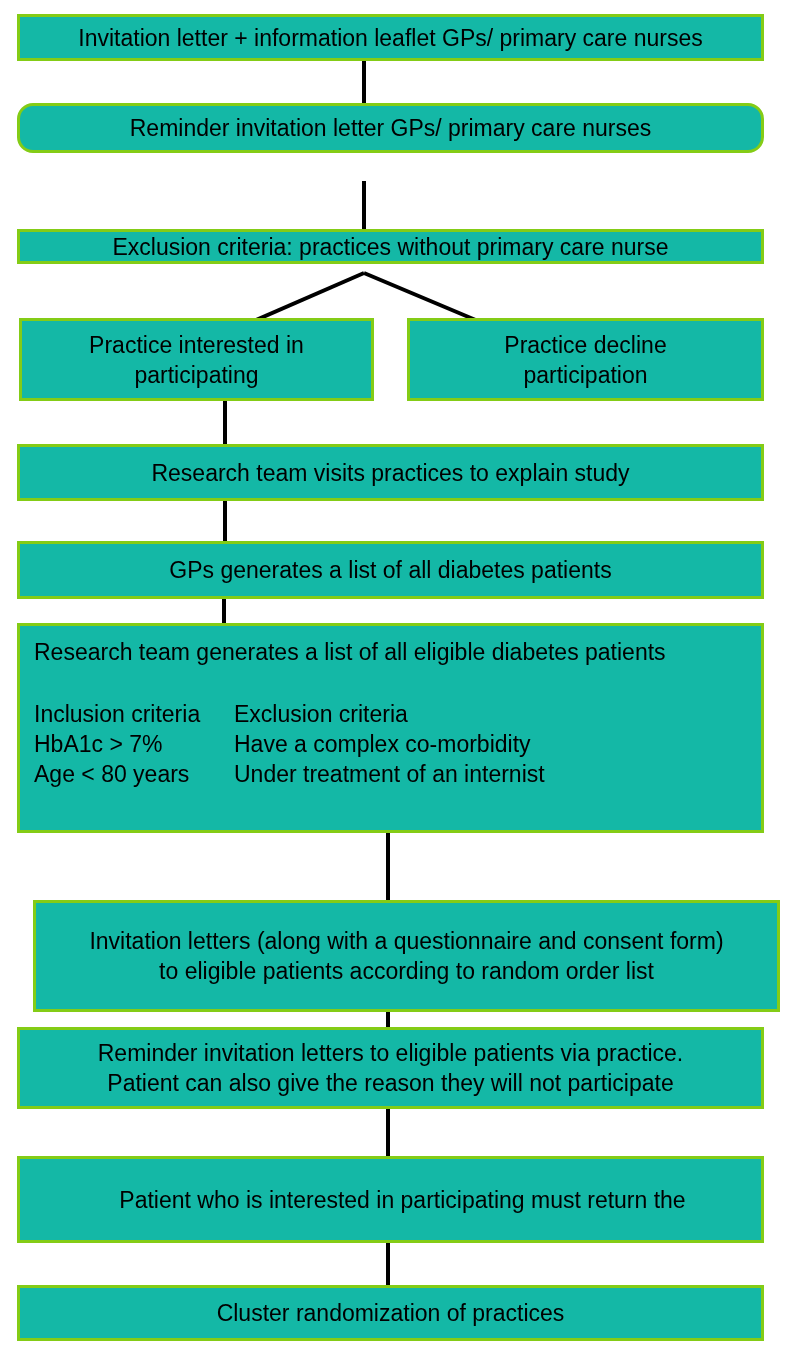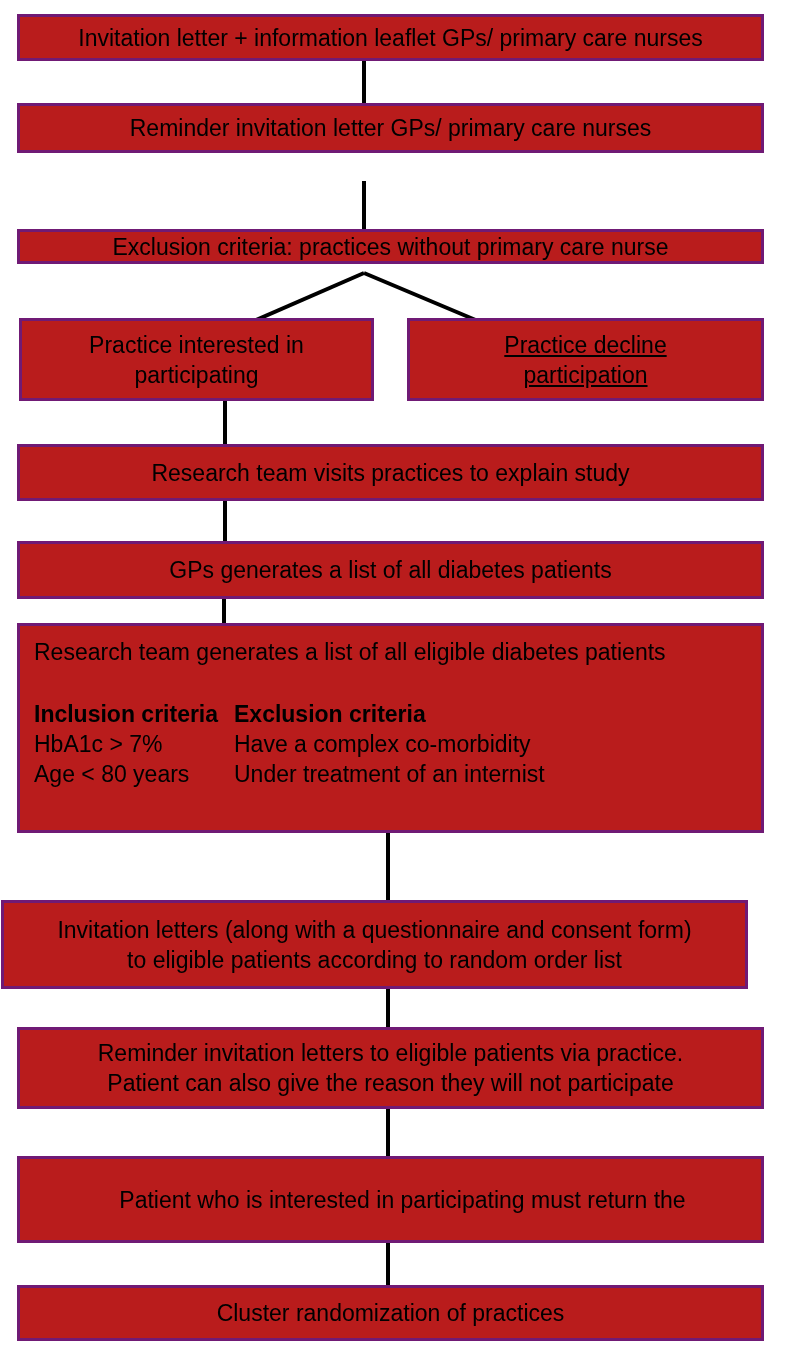--- a/index.html
+++ b/index.html
@@ -17,22 +17,22 @@
   }
   .connectors {
     position: absolute;
     top: 0;
     left: 0;
     z-index: 0;
   }
   .fbox {
     position: absolute;
     box-sizing: border-box;
-    border: 3px solid #701a75;
-    background: #b91c1c;
+    border: 3px solid #84cc16;
+    background: #14b8a6;
     display: flex;
     flex-direction: column;
     align-items: center;
     justify-content: center;
     text-align: center;
     font-size: 23px;
     line-height: 30px;
     z-index: 1;
   }
   .fbox .ln {
@@ -53,40 +53,40 @@
     margin-top: 32px;
   }
   .col-inclusion {
     width: 200px;
     flex: 0 0 200px;
   }
   .col-exclusion {
     flex: 1 1 auto;
   }
   .col-header {
-    font-weight: bold;
+    font-weight: normal;
     white-space: nowrap;
   }
   .col-item {
     white-space: nowrap;
   }
   .col-item sup {
     font-size: 14px;
     line-height: 0;
   }
   
   .b-invitation   { left: 17px;  top: 14px;   width: 747px; height: 47px; }
-  .b-reminder     { left: 17px;  top: 103px;  width: 747px; height: 50px; }
+  .b-reminder     { left: 17px;  top: 103px;  width: 747px; height: 50px; border-radius: 16px; }
   .b-exclusion    { left: 17px;  top: 229px;  width: 747px; height: 35px; }
   .b-interested   { left: 19px;  top: 318px;  width: 355px; height: 83px; }
-  .b-decline      { left: 407px; top: 318px;  width: 357px; height: 83px; text-decoration: underline; }
+  .b-decline      { left: 407px; top: 318px;  width: 357px; height: 83px; }
   .b-research     { left: 17px;  top: 444px;  width: 747px; height: 57px; }
   .b-gps          { left: 17px;  top: 541px;  width: 747px; height: 58px; }
   .b-big          { left: 17px;  top: 623px;  width: 747px; height: 210px; }
-  .b-invletters   { left: 1px;  top: 900px;  width: 747px; height: 89px; }
+  .b-invletters   { left: 33px;  top: 900px;  width: 747px; height: 112px; }
   .b-remletters   { left: 17px;  top: 1027px; width: 747px; height: 82px; }
   .b-patient      { left: 17px;  top: 1156px; width: 747px; height: 87px; padding-left: 24px; }
   .b-cluster      { left: 17px;  top: 1285px; width: 747px; height: 56px; }
 </style>
 </head>
 <body>
 
 <div class="canvas">
 
   <svg class="connectors" width="785" height="1371" viewBox="0 0 785 1371">

